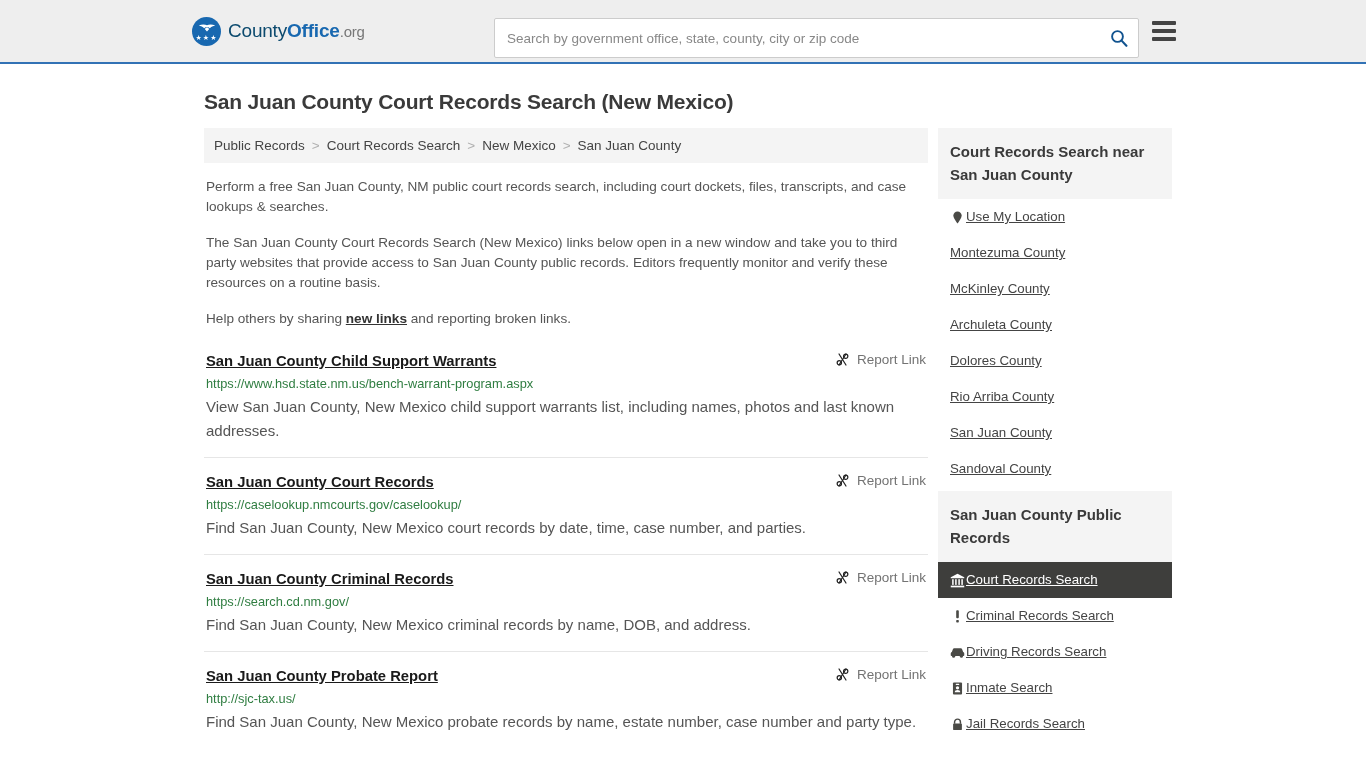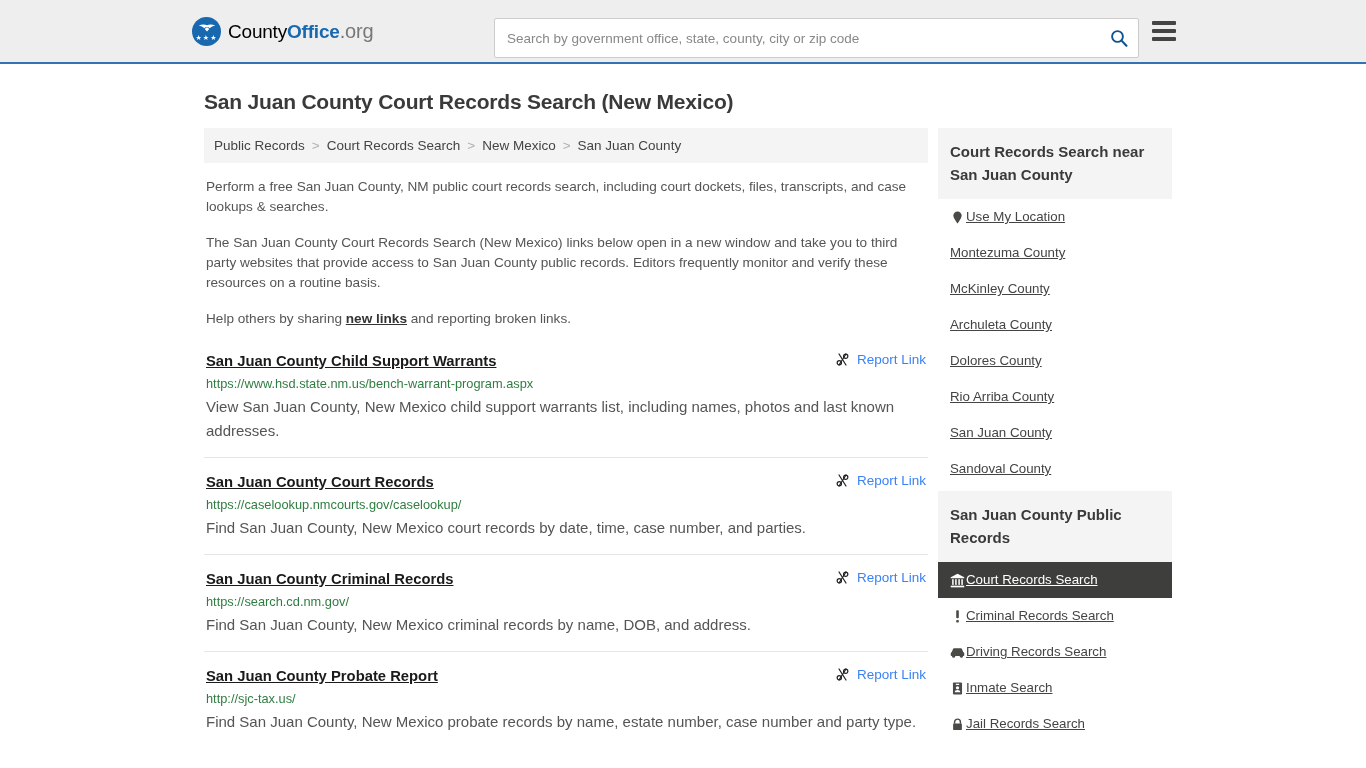--- a/index.html
+++ b/index.html
@@ -49,23 +49,23 @@
     color: #ffffff;
     font-size: 7px;
     letter-spacing: 1px;
     line-height: 7px;
   }
   .brand-text {
     font-size: 19px;
     letter-spacing: -0.2px;
     white-space: nowrap;
   }
-  .brand-text .t1 { color: #000000; text-align: right; }
+  .brand-text .t1 { color: #0c4a6e; text-align: right; }
   .brand-text .t2 { color: #1868b0; font-weight: bold; }
-  .brand-text .t3 { color: #777777; font-size: 20px; }
+  .brand-text .t3 { color: #777777; font-size: 15px; }
 
   .search-wrap {
     position: absolute;
     left: 494px;
     top: 18px;
     width: 645px;
     height: 40px;
     display: flex;
     align-items: center;
     background: #ffffff;
@@ -179,21 +179,21 @@
     font-weight: bold;
     color: #1a1a1a;
     text-decoration: underline;
     line-height: 20px;
   }
   .report-link {
     display: flex;
     align-items: center;
     gap: 7px;
     font-size: 13.5px;
-    color: #3b82f6;
+    color: #737373;
     white-space: nowrap;
     margin-top: 1px;
     cursor: pointer;
     text-decoration: none;
   }
   .unlink-icon { width: 15px; height: 15px; flex: none; }
   .result-url {
     font-size: 12.8px;
     color: #2f7d41;
     margin-top: 4px;

